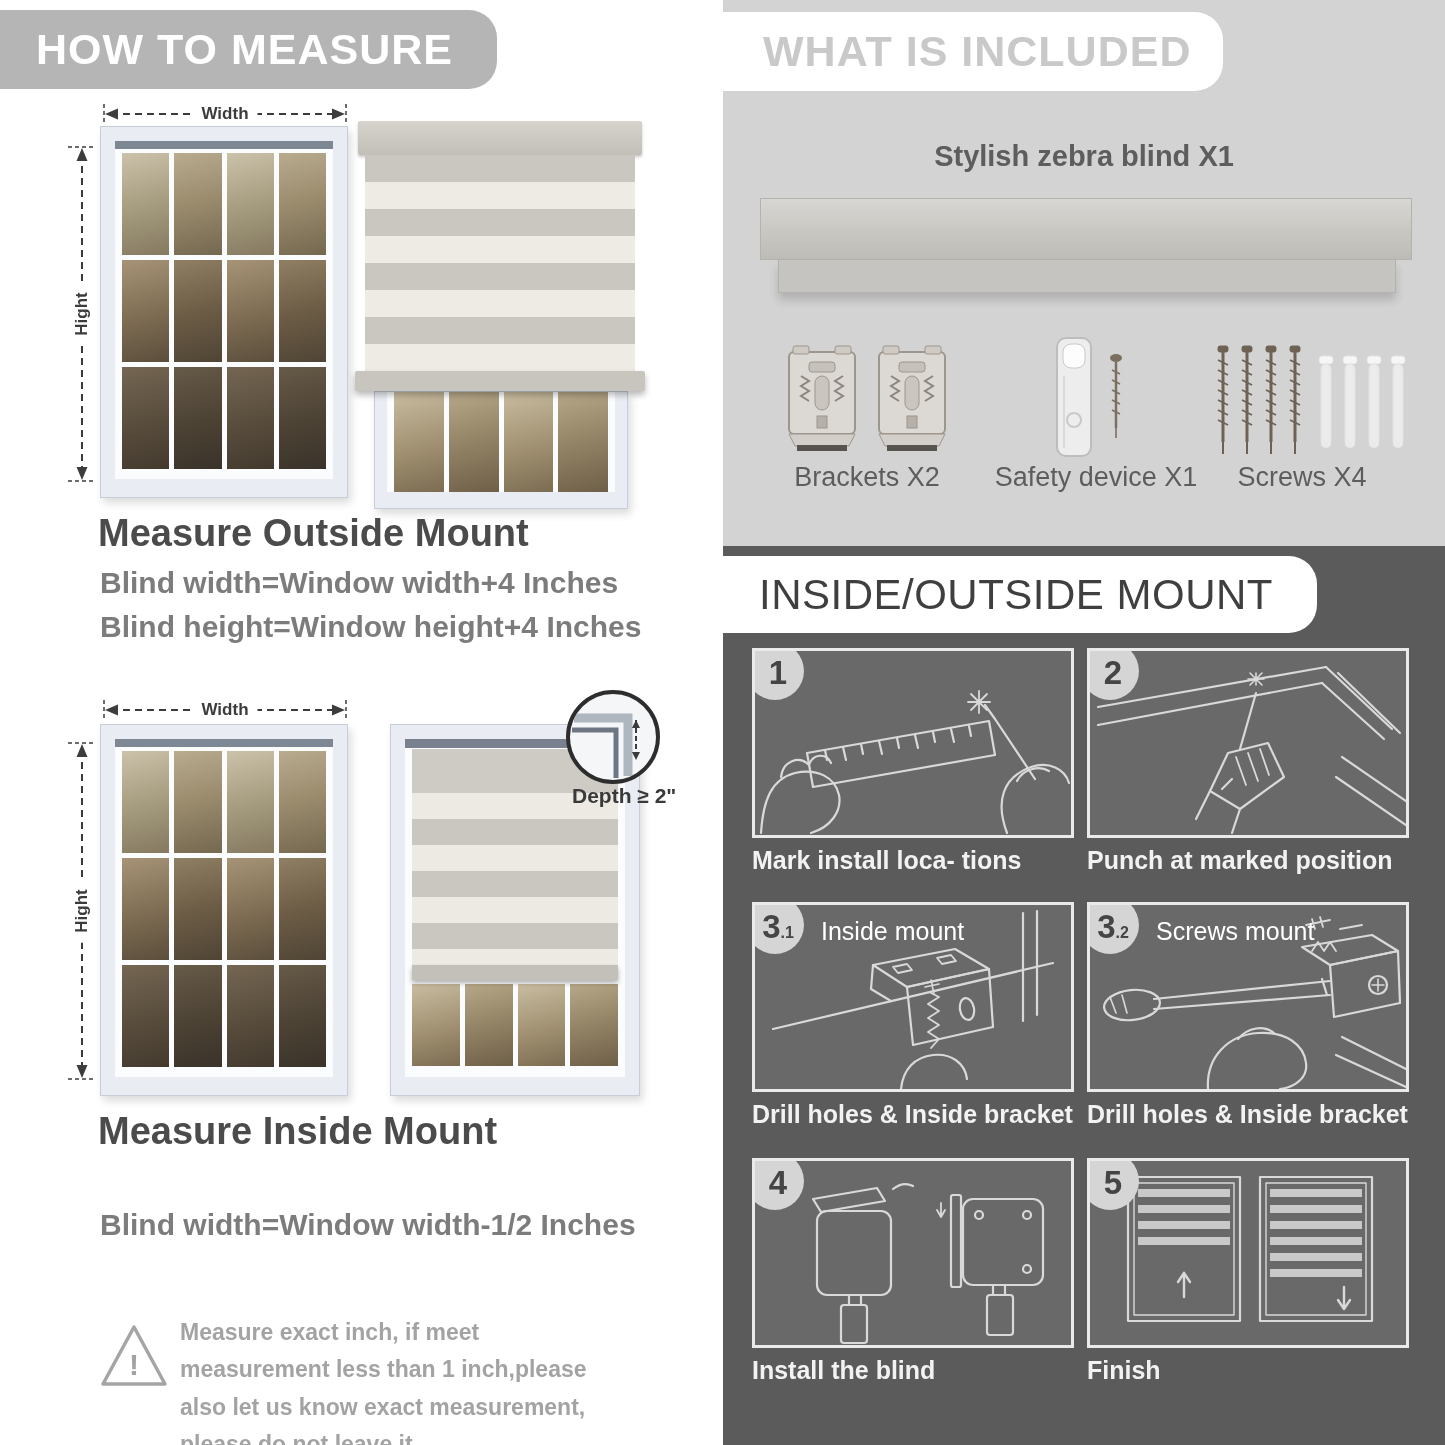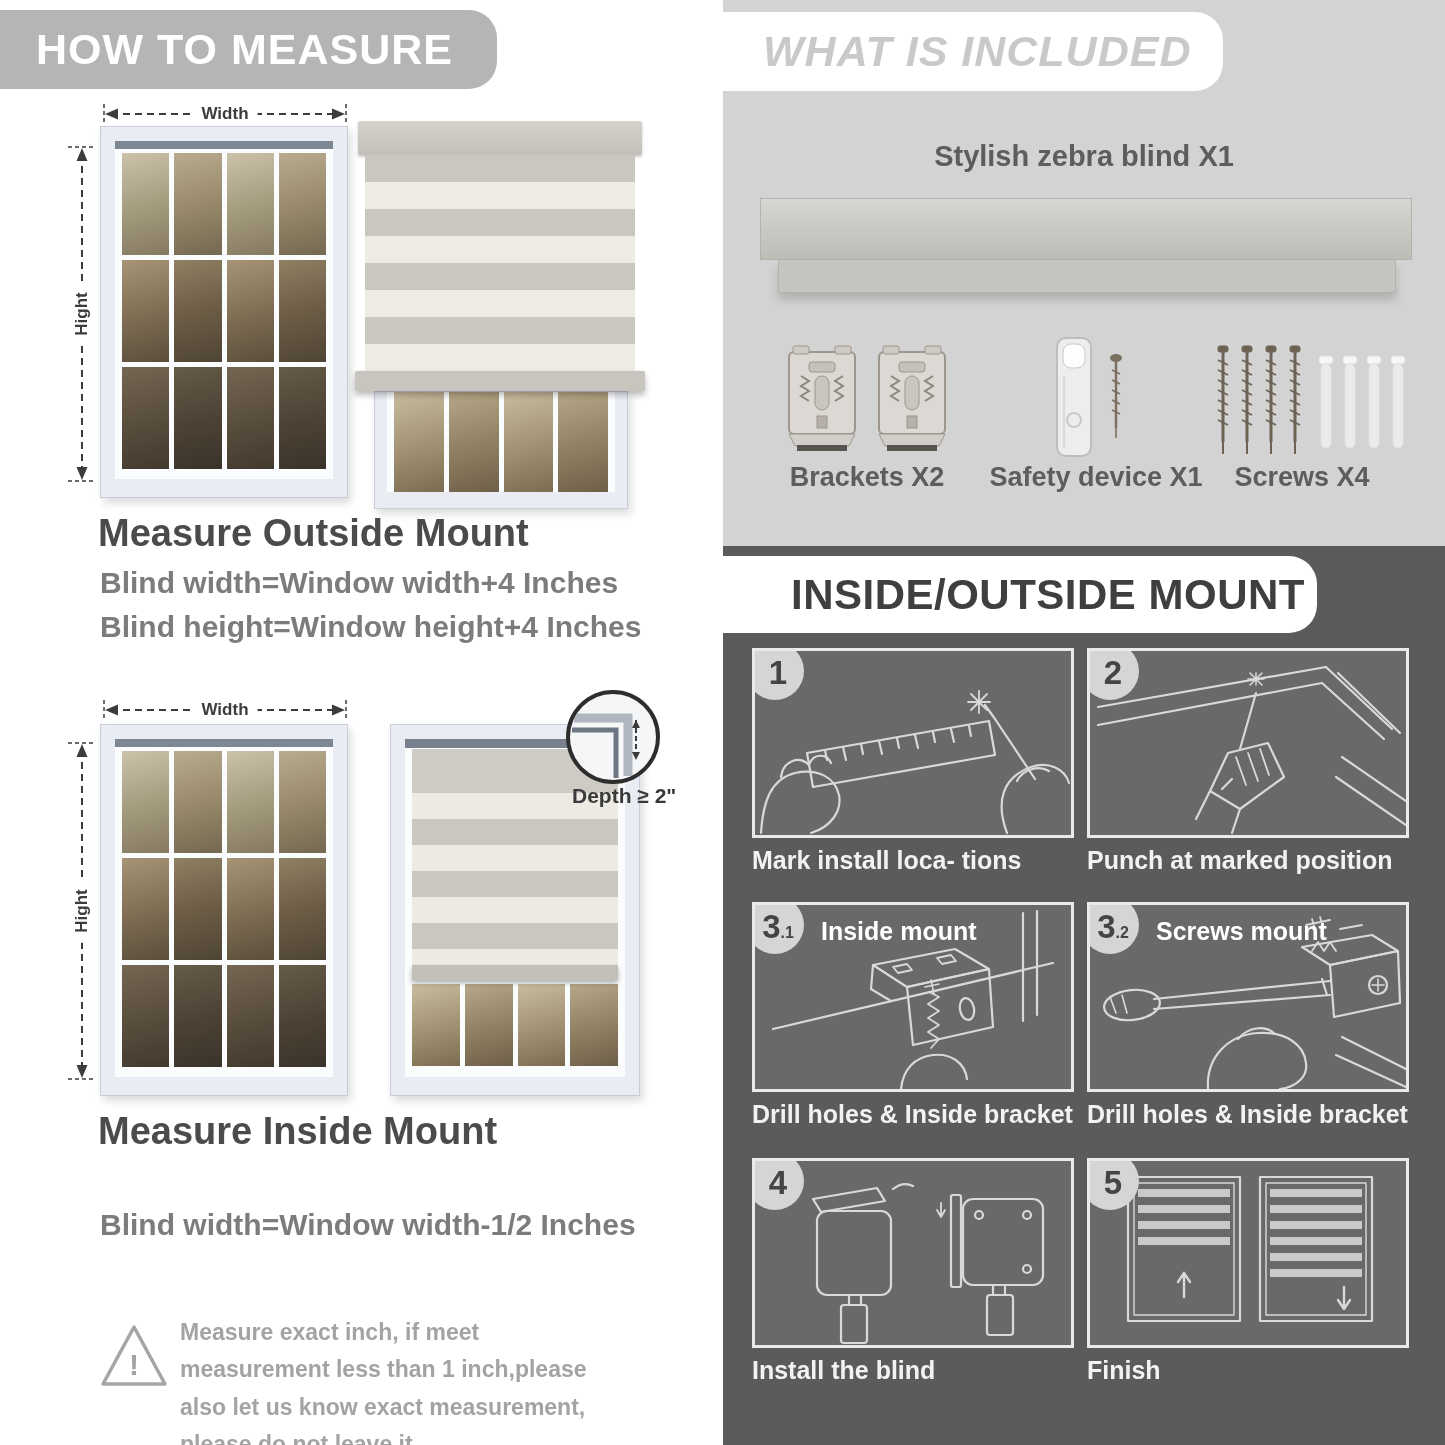--- a/index.html
+++ b/index.html
@@ -62,40 +62,40 @@
   
   .t-title { position:absolute; font-size:38px; font-weight:bold; color:#4b4b4b; white-space:nowrap; }
   .t-formula { position:absolute; font-size:30px; font-weight:bold; color:#7c7c7c; white-space:nowrap; }
   .warn-text { position:absolute; width:410px; font-size:23px; font-weight:bold; color:#a3a3a3; line-height:1.62; }
   .warn-icon { position:absolute; }
   .warn-icon span { position:absolute; left:0; right:0; top:26px; text-align:center; font-size:30px; font-weight:bold; color:#a3a3a3; }
 
   
   .light-section { position:absolute; left:723px; top:0; width:722px; height:546px; background:#d3d3d3; }
   .banner-white-top { left:0; top:12px; width:500px; height:79px; background:#ffffff; padding-left:40px; }
-  .banner-white-top span { font-size:43px; font-weight:bold; color:#c9c9c9; letter-spacing:1px;font-style:italic; }
+  .banner-white-top span { font-size:43px; font-weight:bold; color:#c9c9c9; letter-spacing:1px; }
   .product-label { position:absolute; left:0; right:0; top:140px; text-align:center; font-size:29px; font-weight:bold; color:#5d5d5d; }
   .headrail-main { position:absolute; left:37px; top:198px; width:652px; height:62px;
                    background:linear-gradient(180deg,#d8d6d2,#c9c7c2 55%,#bebcb7); border:1px solid #b4b2ad; }
   .headrail-strip { position:absolute; left:55px; top:260px; width:618px; height:33px; background:#c6c4c0;
                     border:1px solid #b4b2ad; border-top:none; box-shadow:0 7px 9px rgba(0,0,0,.16); }
-  .item-label { position:absolute; text-align:center; font-size:27px; font-weight:bold; color:#5d5d5d; }
+  .item-label { position:absolute; text-align:center; font-size:27px; font-weight:normal; color:#5d5d5d; }
   .item-icon { position:absolute; }
 
   .dark-section { position:absolute; left:723px; top:546px; width:722px; height:899px; background:#5b5b5b; }
   .banner-white-dark { left:0; top:10px; width:594px; height:77px; background:#ffffff; padding-left:36px; }
-  .banner-white-dark span { font-size:42px; font-weight:bold; color:#3f3f3f; letter-spacing:.5px;margin-left:32px; }
+  .banner-white-dark span { font-size:42px; font-weight:normal; color:#3f3f3f; letter-spacing:.5px; }
 
   .step-panel { position:absolute; width:322px; height:190px; border:3px solid #eaeaea; background:#696969; overflow:hidden; }
   .step-panel svg.art { position:absolute; inset:0; width:100%; height:100%; }
   .badge { position:absolute; left:-9px; top:-9px; width:58px; height:58px; border-radius:50%; background:#d5d5d5;
            display:flex; align-items:flex-start; justify-content:center; z-index:3; }
   .b-main { font-size:33px; font-weight:bold; color:#454545; margin-top:12px; margin-left:6px; }
   .b-sub  { font-size:16px; font-weight:bold; color:#454545; margin-top:28px; }
-  .step-title { position:absolute; left:66px; top:12px; font-size:25px; font-weight:bold; color:#ffffff; z-index:3; }
+  .step-title { position:absolute; left:66px; top:12px; font-size:25px; font-weight:normal; color:#ffffff; z-index:3; }
   .step-caption { position:absolute; font-size:25px; font-weight:bold; color:#f2f2f2; white-space:nowrap; }
 </style>
 </head>
 <body>
 
 <div class="page">
 
   <div class="banner banner-gray">
     <span>HOW TO MEASURE</span>
   </div>

